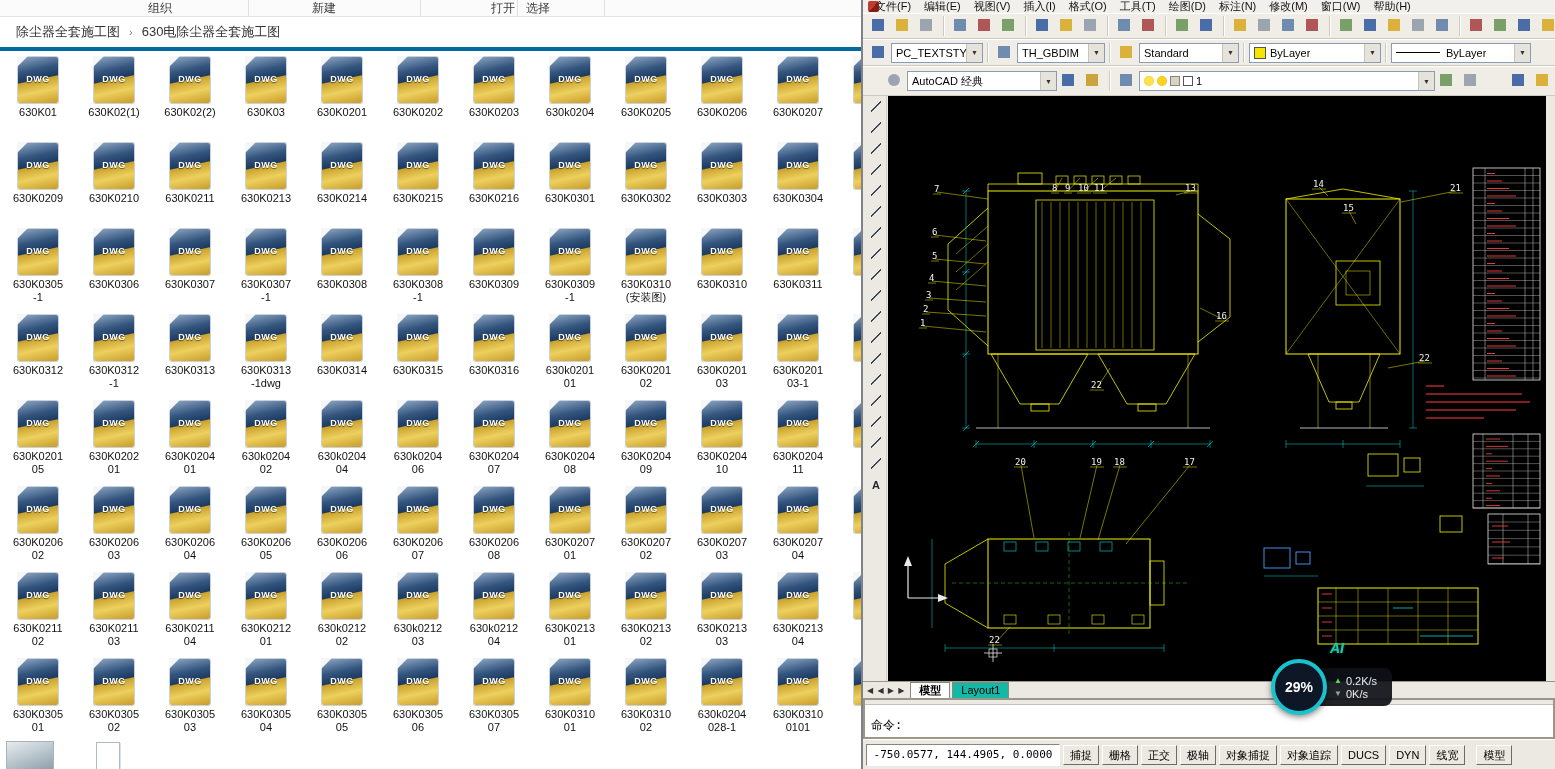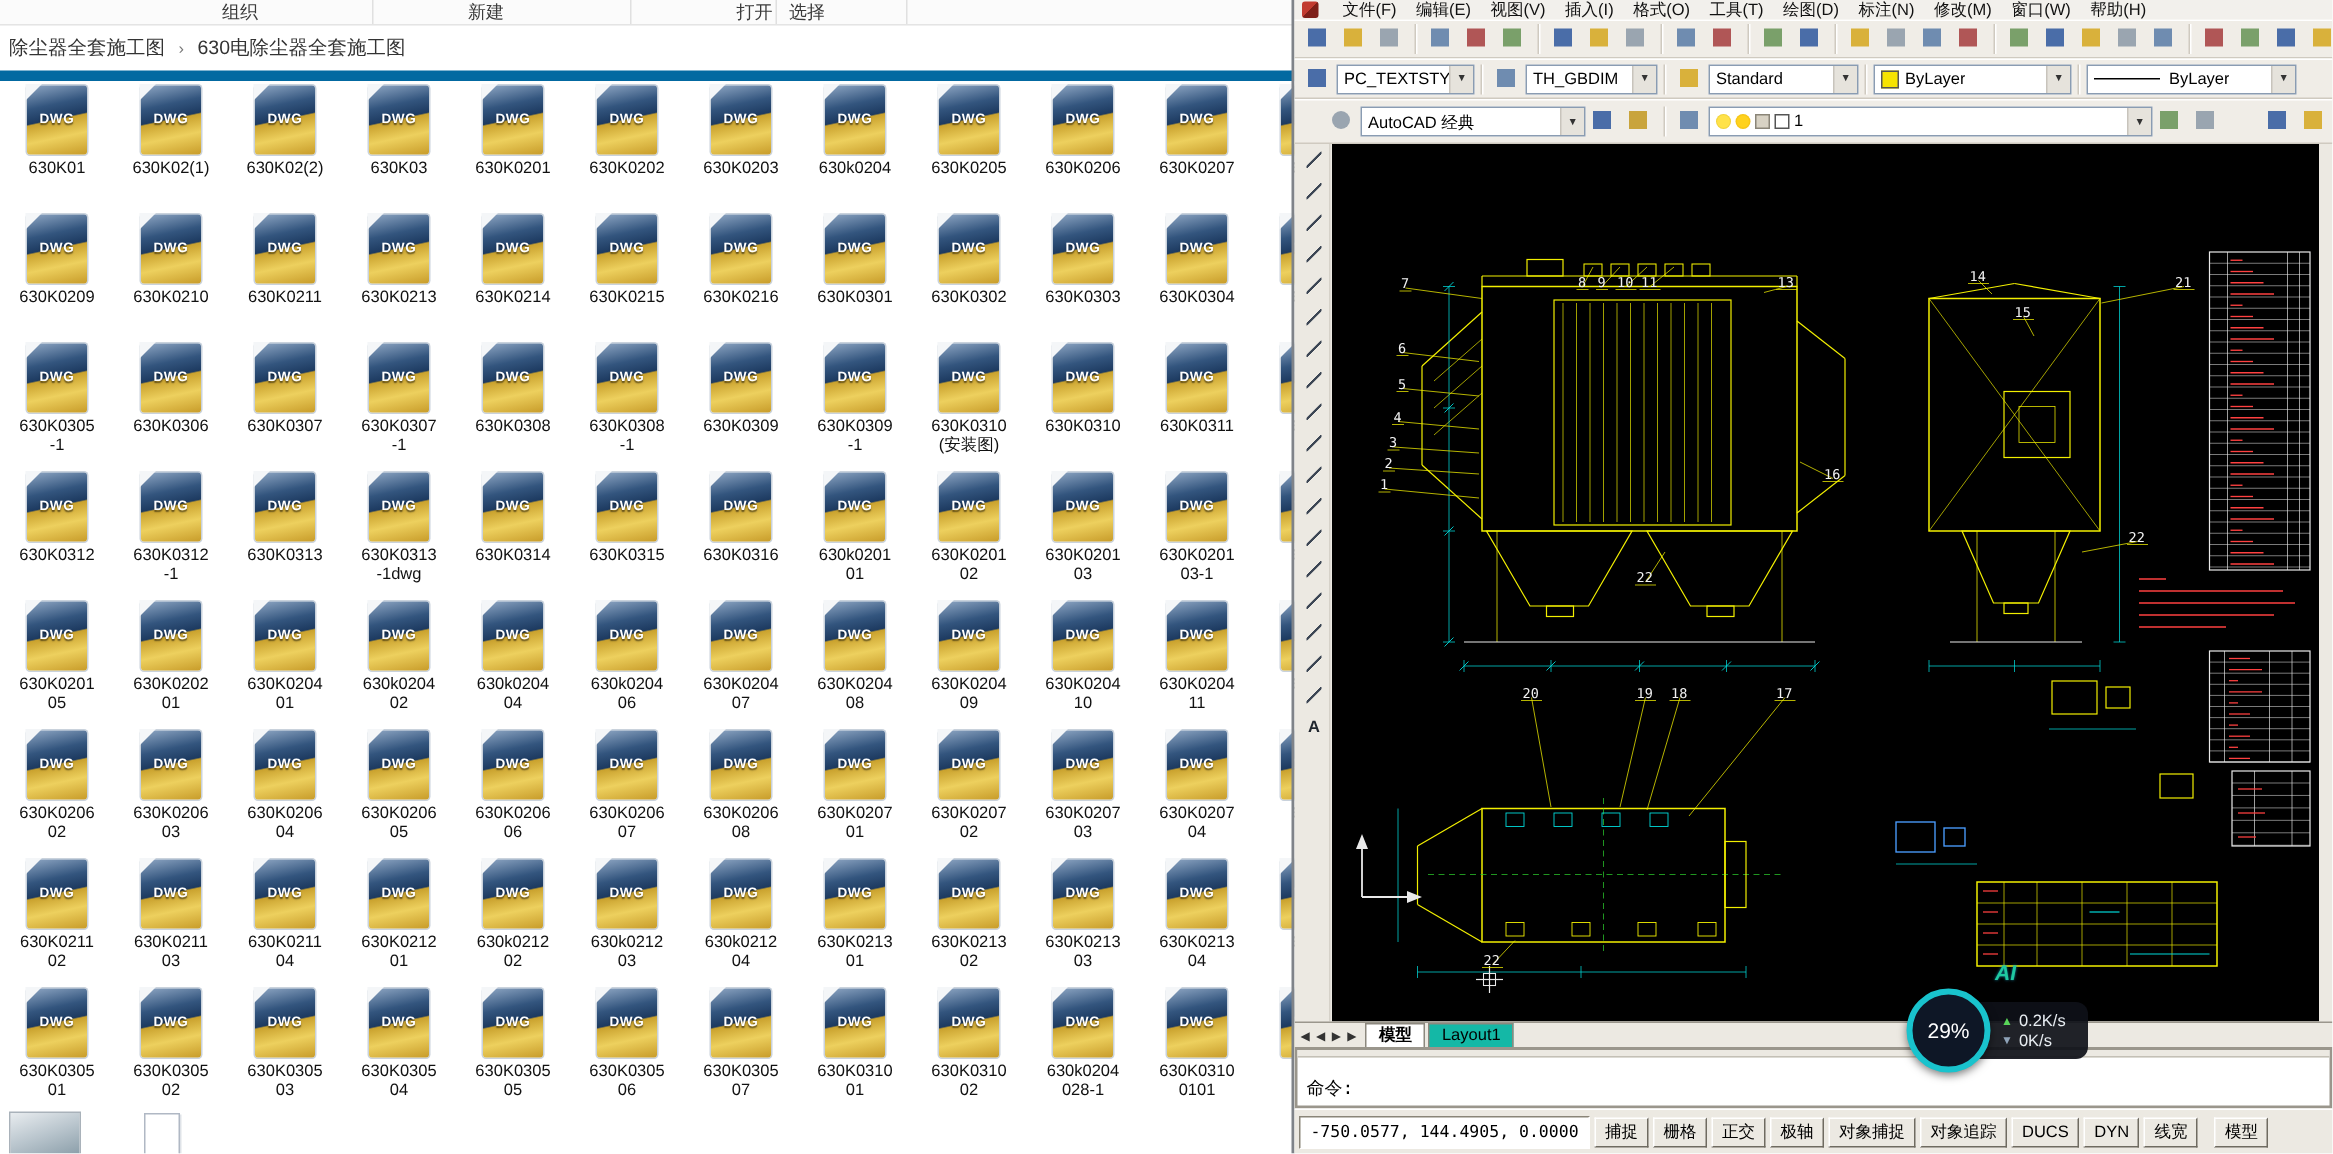--- a/index.html
+++ b/index.html
@@ -4,40 +4,40 @@
 <style>
   html,body{margin:0;padding:0;}
   body{font-family:"Liberation Sans","DejaVu Sans",sans-serif;}
   .screen{position:relative;width:1555px;height:769px;background:#fff;overflow:hidden;}
 
   
   .explorer{position:absolute;left:0;top:0;width:863px;height:769px;background:#fff;overflow:hidden;}
   .exp-toolbar{position:relative;height:16px;background:#fbfbfb;border-bottom:1px solid #e4e4e4;font-size:12px;color:#3a3a3a;}
   .exp-tb-item{position:absolute;top:0;line-height:16px;cursor:default;}
   .exp-sep{position:absolute;top:0;width:1px;height:16px;background:#e0e0e0;}
-  .exp-breadcrumb{height:30px;line-height:30px;font-size:13px;color:#333;padding-left:6px;border-bottom:7px solid #0369a1;white-space:nowrap;}
+  .exp-breadcrumb{height:30px;line-height:30px;font-size:13px;color:#333;padding-left:16px;border-bottom:4px solid #0369a1;white-space:nowrap;}
   .crumb-seg{cursor:pointer;}
   .crumb-sep{margin:0 9px;color:#777;font-size:11px;}
   .exp-grid{position:absolute;left:0;top:52px;width:912px;display:grid;grid-template-columns:repeat(12,76px);grid-auto-rows:86px;}
   .file-item{display:flex;flex-direction:column;align-items:center;padding-top:5px;cursor:default;}
   .dwg-icon{position:relative;width:40px;height:46px;border-radius:2px;flex:0 0 auto;
     background:linear-gradient(168deg,#8fa7c4 0%,#33557e 30%,#1d3a60 48%,#caa22e 50%,#edd05e 72%,#c89c2a 100%);
     box-shadow:0 0 0 1px #c9d2dc;}
   .dwg-fold{position:absolute;left:-1px;top:-1px;width:0;height:0;border-top:11px solid #f4f6f8;border-right:11px solid transparent;}
   .dwg-label{position:absolute;left:0;right:0;top:17px;text-align:center;color:#fff;font-weight:bold;font-size:9px;letter-spacing:.5px;text-shadow:0 1px 1px rgba(0,0,0,.55);}
   .file-name{margin-top:3px;font-size:11px;line-height:13px;text-align:center;color:#111;white-space:pre-line;}
   .exp-row9{position:absolute;top:741px;left:0;height:28px;width:863px;}
   .thumb{position:absolute;left:6px;top:0;width:46px;height:34px;border:1px solid #a9b2ba;
     background:linear-gradient(160deg,#e8ecef 0%,#b9c5cd 45%,#7e939f 100%);}
   .page-icon{position:absolute;left:96px;top:1px;width:22px;height:30px;background:#fff;border:1px solid #b0b8c4;box-shadow:1px 1px 0 #dfe3e8;}
 
   
   .win-divider{position:absolute;left:861px;top:0;width:2px;height:769px;background:#7f8389;}
   .acad{position:absolute;left:863px;top:0;width:692px;height:769px;background:#ece9e2;overflow:hidden;}
-  .menubar{position:absolute;left:0;top:0;width:100%;height:13px;background:#f2f0ec;display:flex;align-items:center;gap:13px;padding-left:32px;font-size:11px;color:#111;box-sizing:border-box;}
+  .menubar{position:absolute;left:0;top:0;width:100%;height:13px;background:#f2f0ec;display:flex;align-items:center;gap:13px;padding-left:12px;font-size:11px;color:#111;box-sizing:border-box;}
   .app-icon{position:absolute;left:5px;top:1px;width:11px;height:11px;background:linear-gradient(135deg,#c23b30 50%,#7e1f18 50%);border-radius:2px;}
   .menu-item{cursor:default;white-space:nowrap;}
   .tb{position:absolute;left:0;width:100%;background:#f0ede7;border-top:1px solid #fff;border-bottom:1px solid #cfcac0;box-sizing:border-box;display:flex;align-items:center;}
   .tb1{top:13px;height:26px;padding-left:4px;}
   .tb2{top:39px;height:27px;padding-left:4px;}
   .tb3{top:66px;height:30px;padding-left:20px;}
   .tbtn{width:20px;height:20px;margin:0 1px;position:relative;background:#f0ede7;border:1px solid transparent;flex:0 0 auto;}
   .tbtn .glyph{position:absolute;left:3px;top:3px;width:12px;height:12px;}
   .tsep{width:0;height:20px;margin:0 4px;border-left:1px solid #cfcac0;border-right:1px solid #fff;flex:0 0 auto;}
   .combo{height:20px;background:#fff;border:1px solid #8a9cb2;display:flex;align-items:center;font-size:11px;color:#000;padding-left:4px;box-sizing:border-box;flex:0 0 auto;cursor:default;}
@@ -66,21 +66,21 @@
   .statusbar{position:absolute;left:0;top:739px;width:100%;height:30px;background:#ece9e2;display:flex;align-items:center;padding-left:3px;box-sizing:border-box;gap:3px;border-top:1px solid #fff;}
   .coords{width:192px;height:20px;line-height:20px;background:#fff;border:1px solid;border-color:#8a8578 #fff #fff #8a8578;font-size:11px;text-align:center;font-family:"DejaVu Sans Mono","Liberation Mono",monospace;flex:0 0 auto;}
   .sbtn{height:20px;line-height:18px;padding:0 6px;font-size:11px;background:#ece9e2;border:1px solid;border-color:#fff #6f6b61 #6f6b61 #fff;box-sizing:border-box;flex:0 0 auto;cursor:default;white-space:nowrap;}
   .sbtn.last{margin-left:8px;}
 
   
   .net-pill{position:absolute;left:1298px;top:668px;width:94px;height:38px;background:rgba(14,16,24,.92);border-radius:8px;z-index:40;color:#e8edf2;font-size:11px;display:flex;flex-direction:column;justify-content:center;padding-left:36px;box-sizing:border-box;gap:1px;}
   .net-row{display:flex;align-items:center;gap:4px;line-height:12px;}
   .arrow-up{color:#59d659;font-size:8px;}
   .arrow-down{color:#8fa3b8;font-size:8px;}
-  .net-circle{position:absolute;left:1271px;top:659px;width:56px;height:56px;border-radius:50%;background:#0e1726;border:4px solid #19c3cd;box-sizing:border-box;display:flex;align-items:center;justify-content:center;color:#fff;font-weight:normal;font-size:14px;z-index:50;box-shadow:0 2px 6px rgba(0,0,0,.5);cursor:pointer;}
+  .net-circle{position:absolute;left:1271px;top:659px;width:56px;height:56px;border-radius:50%;background:#0e1726;border:4px solid #19c3cd;box-sizing:border-box;display:flex;align-items:center;justify-content:center;color:#fff;font-weight:bold;font-size:14px;z-index:50;box-shadow:0 2px 6px rgba(0,0,0,.5);cursor:pointer;}
   .ai-logo{position:absolute;left:1330px;top:640px;z-index:60;font-weight:bold;font-style:italic;font-size:14px;color:#1fc9a0;text-shadow:0 0 2px rgba(20,170,200,.8);}
 </style>
 </head>
 <body>
 
 <div class="screen">
 
   <section class="explorer">
     <div class="exp-toolbar" id="expToolbar">
         <span class="exp-tb-item" style="left: 148px;">组织</span>

